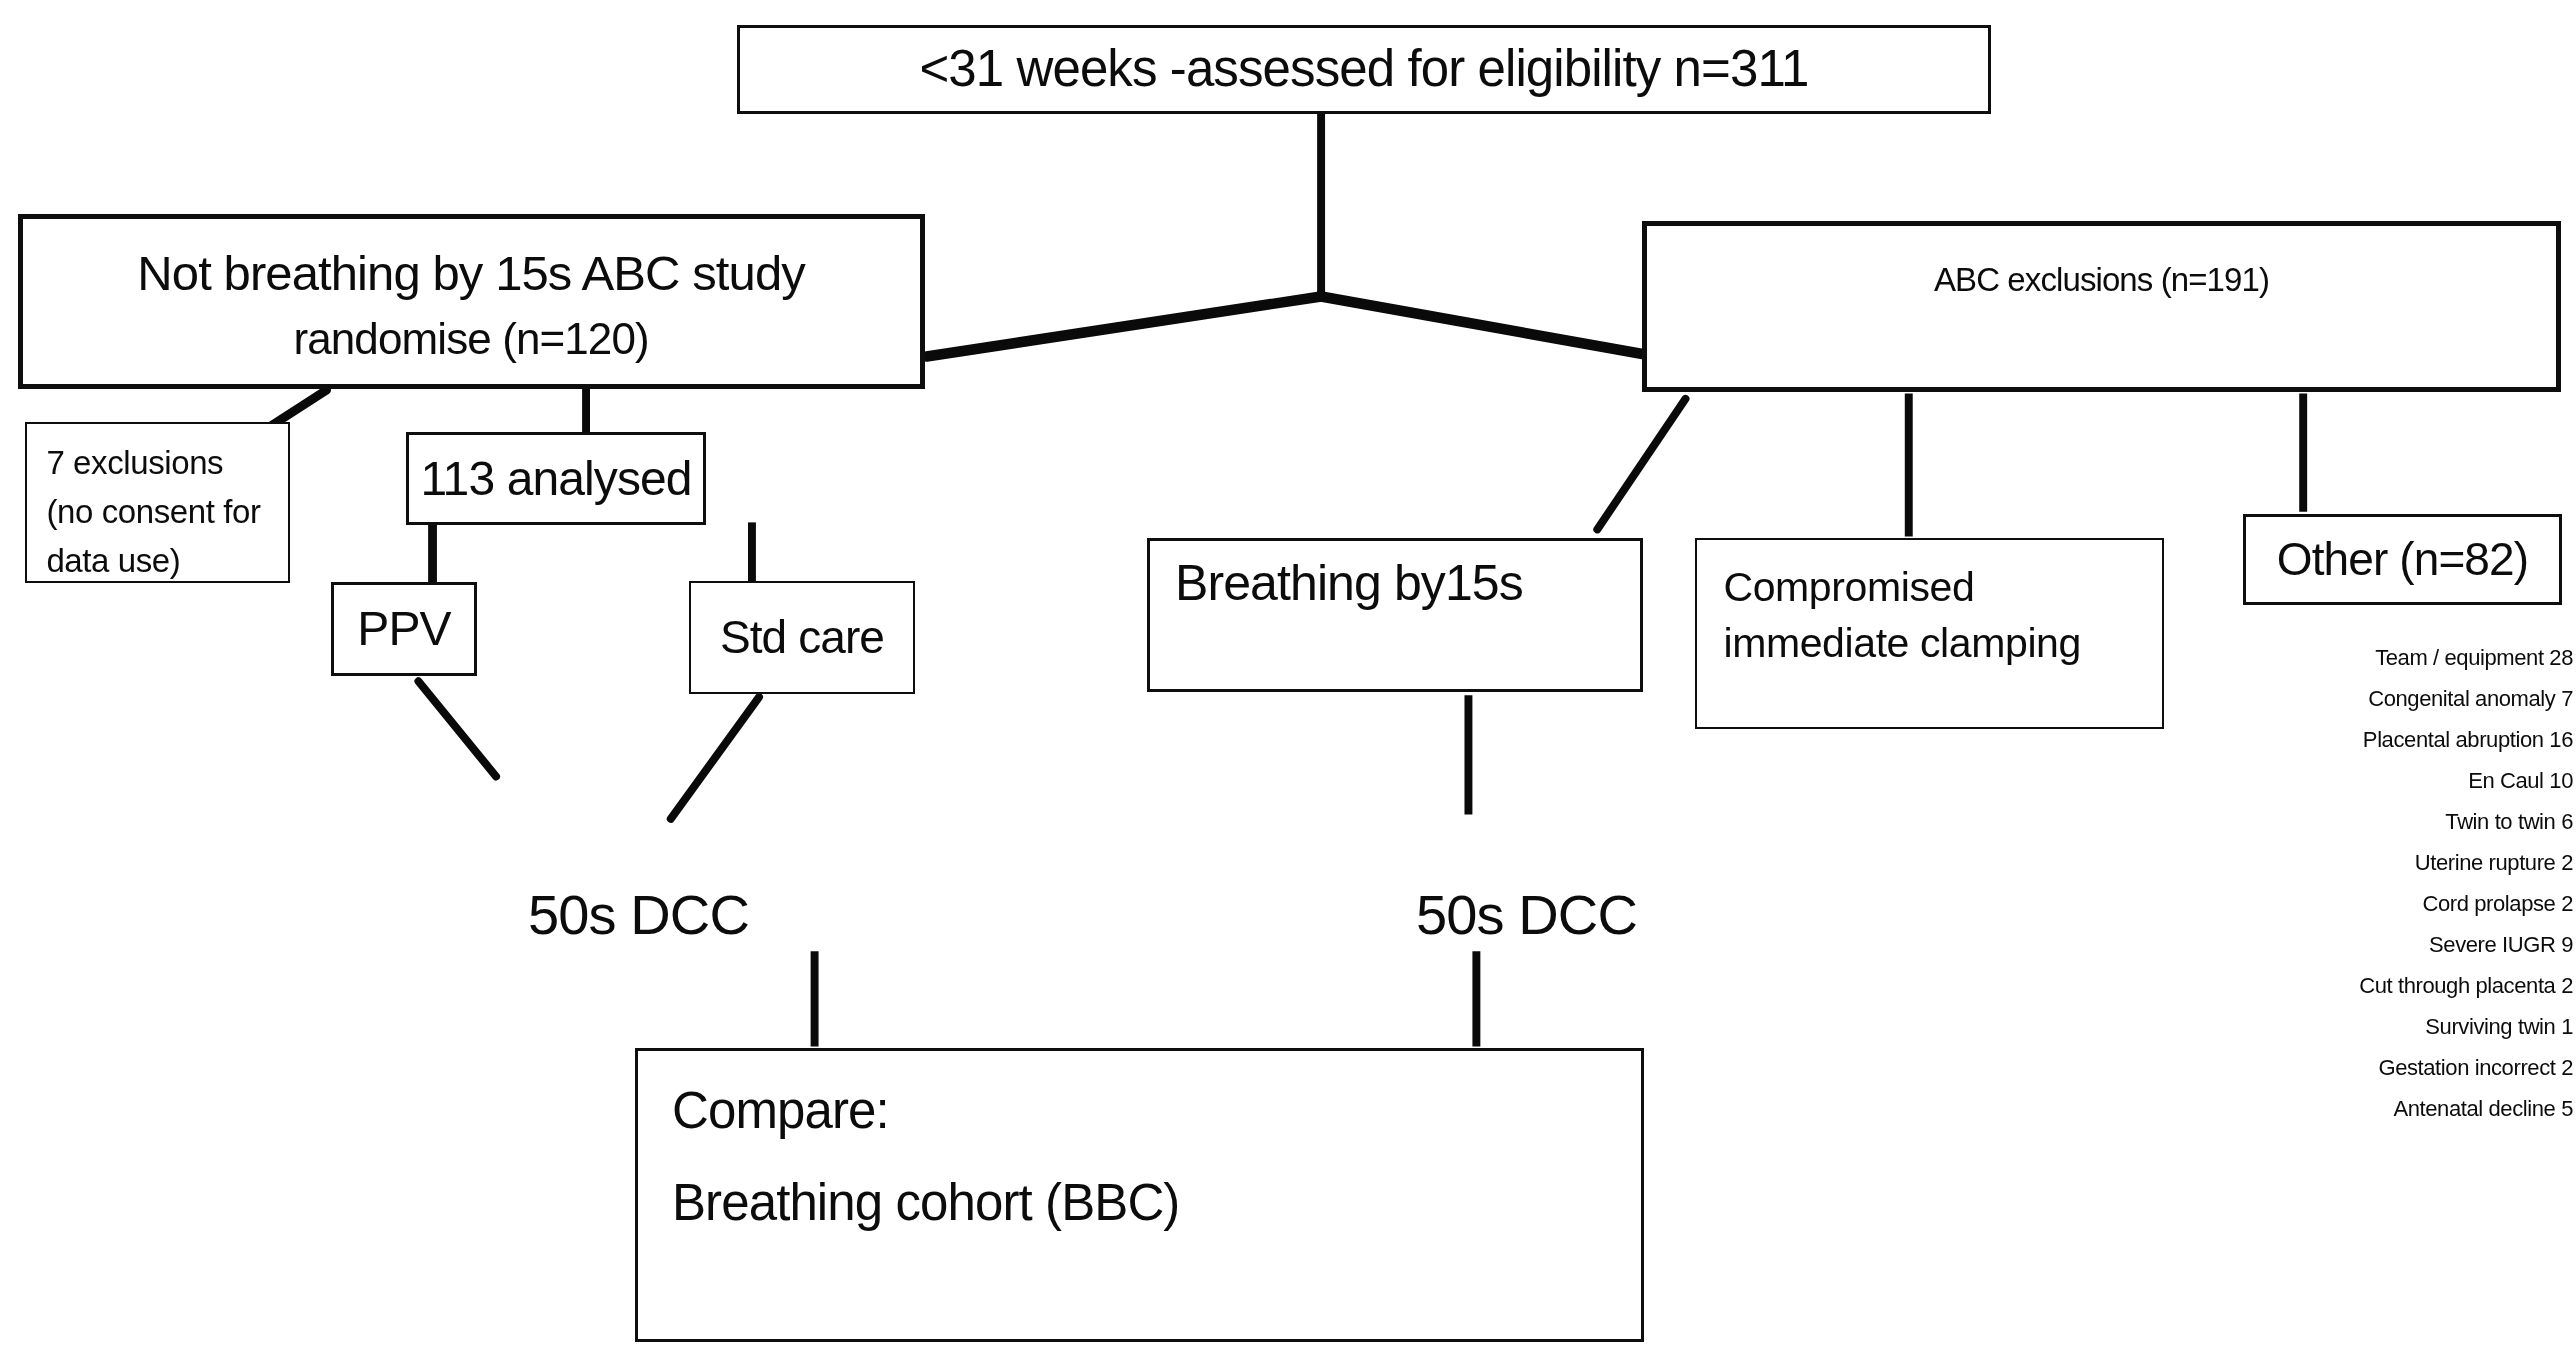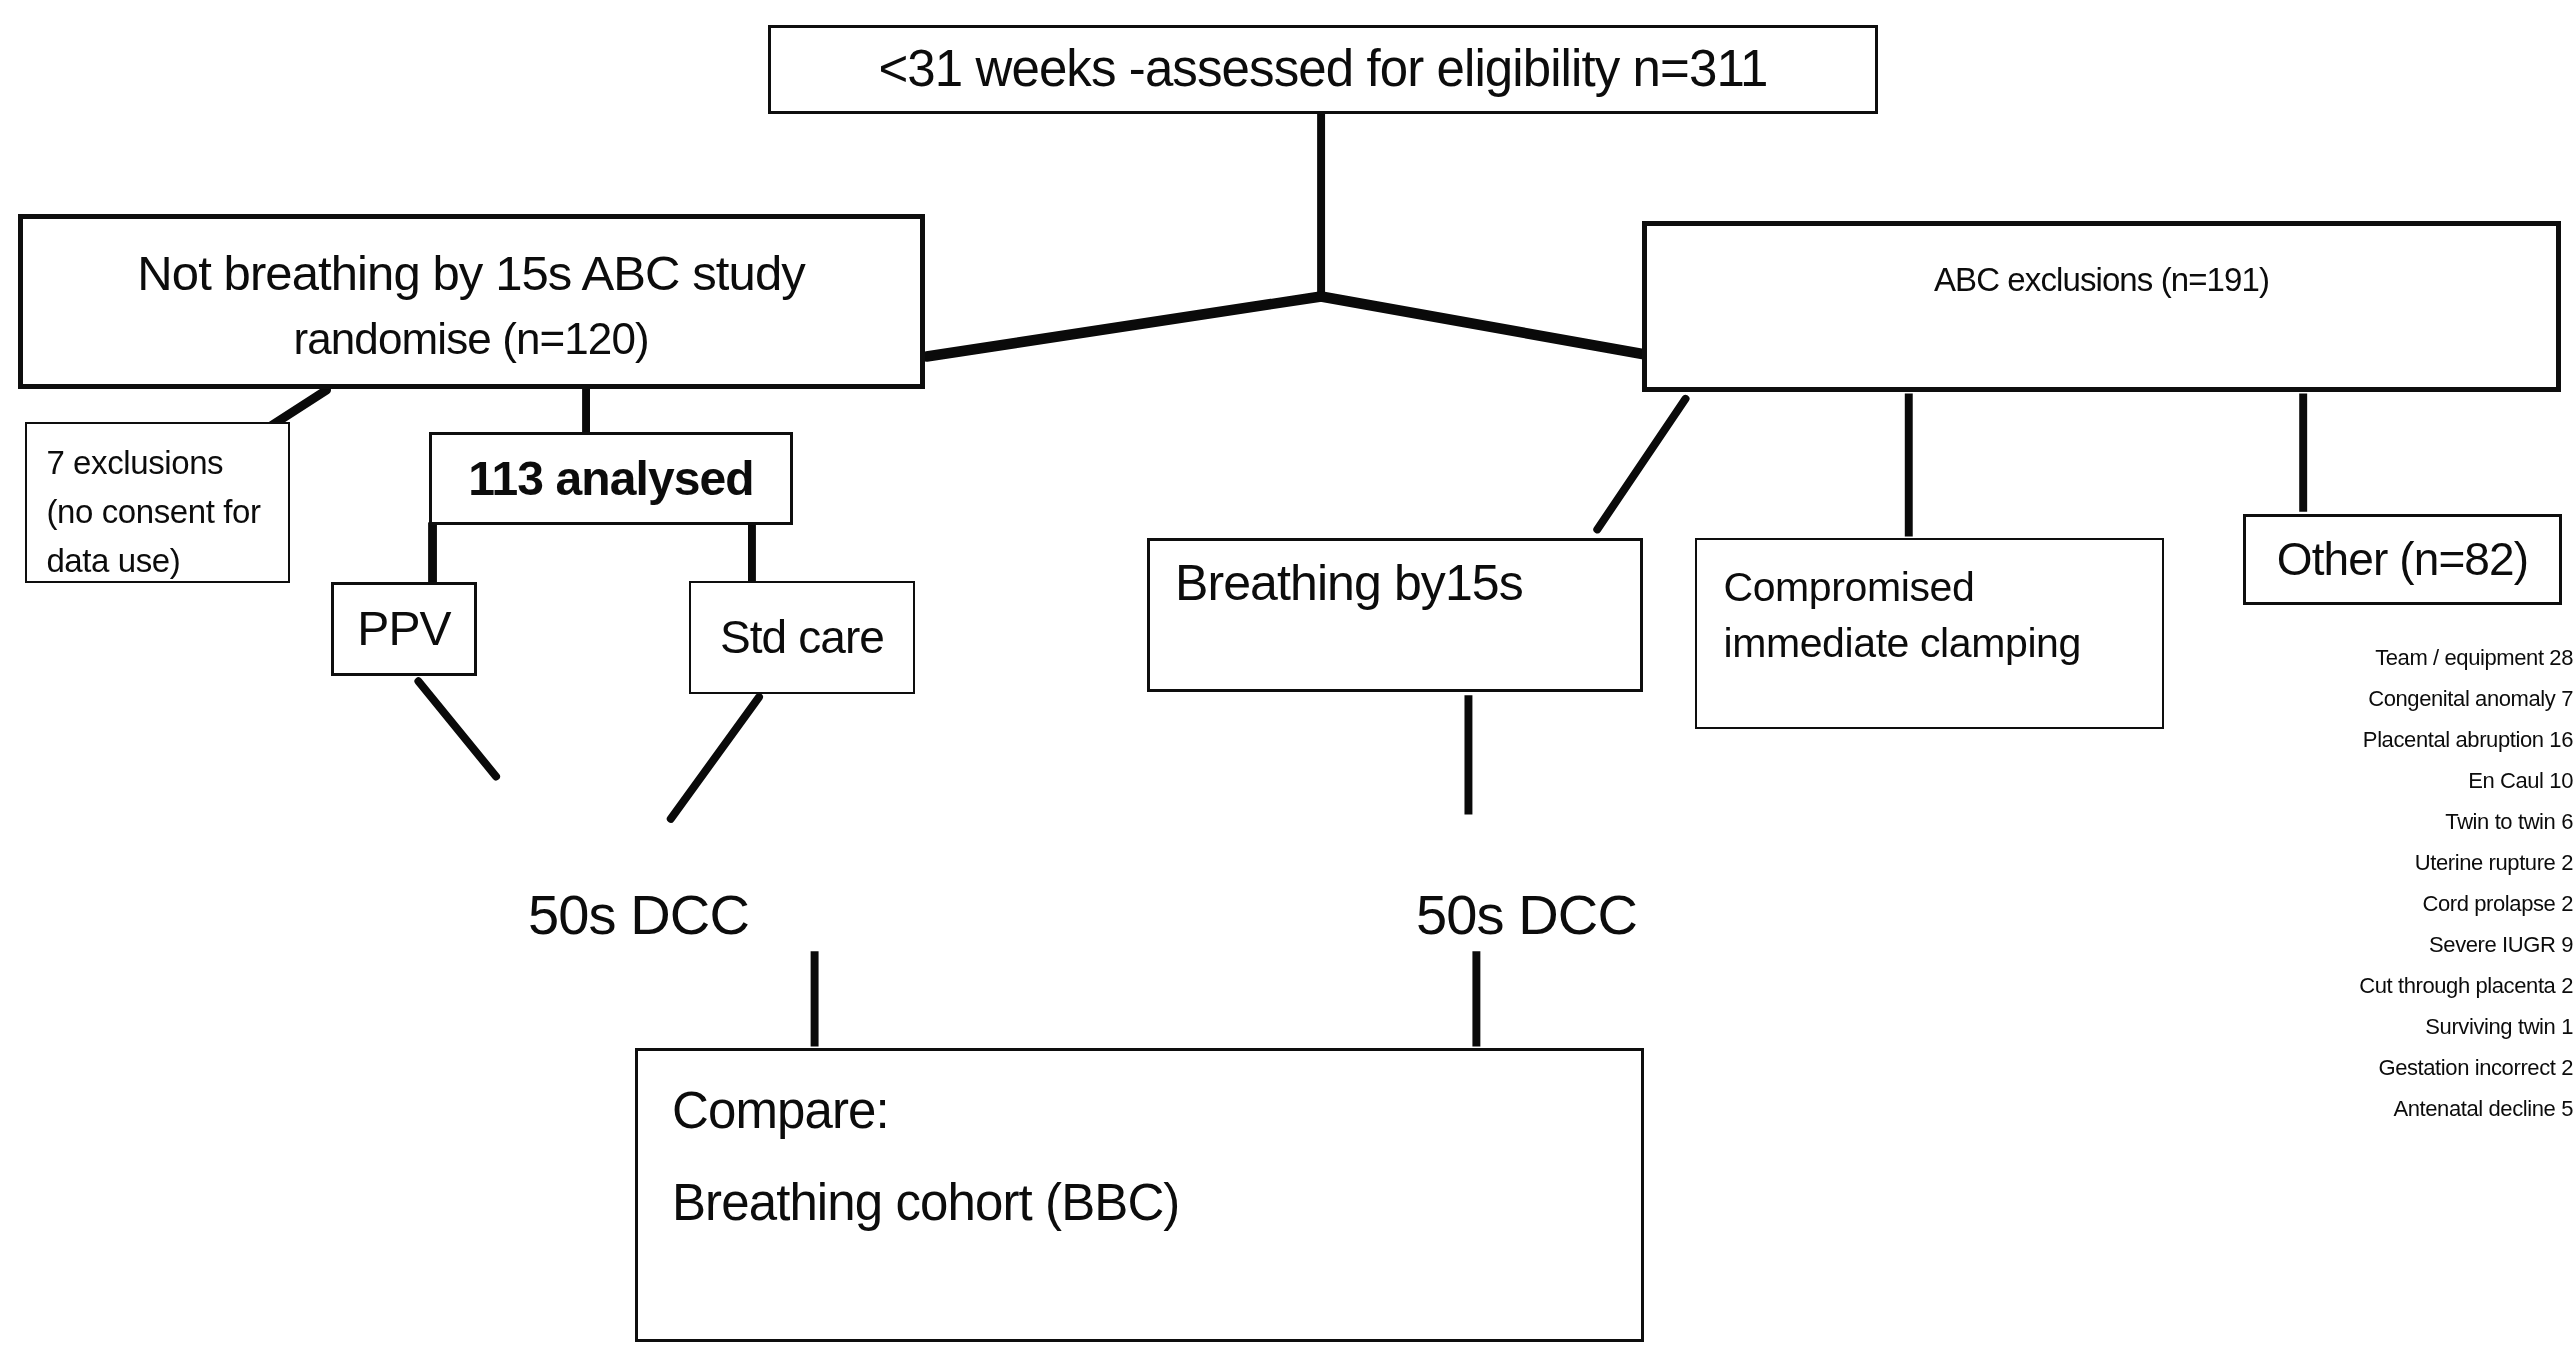--- a/index.html
+++ b/index.html
@@ -15,31 +15,31 @@
   .lines { position: absolute; left: 0; top: 0; width: 2576px; height: 1358px; }
   .lines line { stroke: #0a0a0a; }
   .box {
     position: absolute;
     background: #ffffff;
     border: 3.5px solid #0e0e0e;
     box-sizing: border-box;
     letter-spacing: -0.9px;
   }
   .center { text-align: center; }
-  .title-box { left: 768px; top: 25px; width: 1110px; height: 89px;
+  .title-box { left: 737px; top: 25px; width: 1254px; height: 89px;
     font-size: 51px; line-height: 82px; }
   .abc-box { left: 17.6px; top: 214px; width: 907px; height: 175px; border-width: 5.3px; }
   .abc-box .l1 { font-size: 49px; line-height: 76px; padding-top: 16px; }
   .abc-box .l2 { font-size: 44px; line-height: 55px; }
   .abcx-box { left: 1642px; top: 221px; width: 919px; height: 171px; border-width: 5.3px;
     font-size: 33px; padding-top: 35px; }
   .excl-box { left: 25px; top: 422px; width: 265px; height: 161px; border-width: 2.6px;
     font-size: 33px; line-height: 49px; padding: 14px 8.8px 0 19.4px; letter-spacing: -0.4px; }
-  .analysed-box { left: 429px; top: 432px; width: 364px; height: 93px;
-    font-size: 48px; line-height: 87px; font-weight: bold; }
+  .analysed-box { left: 406px; top: 432px; width: 300px; height: 93px;
+    font-size: 48px; line-height: 87px; }
   .ppv-box { left: 331px; top: 582px; width: 146px; height: 94px;
     font-size: 48px; line-height: 88px; }
   .std-box { left: 689px; top: 581px; width: 226px; height: 113px; border-width: 2.6px;
     font-size: 46px; line-height: 108px; }
   .breathing-box { left: 1147px; top: 538px; width: 496px; height: 154px;
     font-size: 50px; line-height: 70px; padding: 7px 0 0 25px; }
   .cic-box { left: 1695px; top: 538px; width: 469px; height: 191px; border-width: 2.6px;
     font-size: 41px; line-height: 56px; padding: 19.4px 0 0 26.5px; letter-spacing: -0.4px; }
   .other-box { left: 2243px; top: 514px; width: 319px; height: 91px;
     font-size: 46px; line-height: 84px; }

